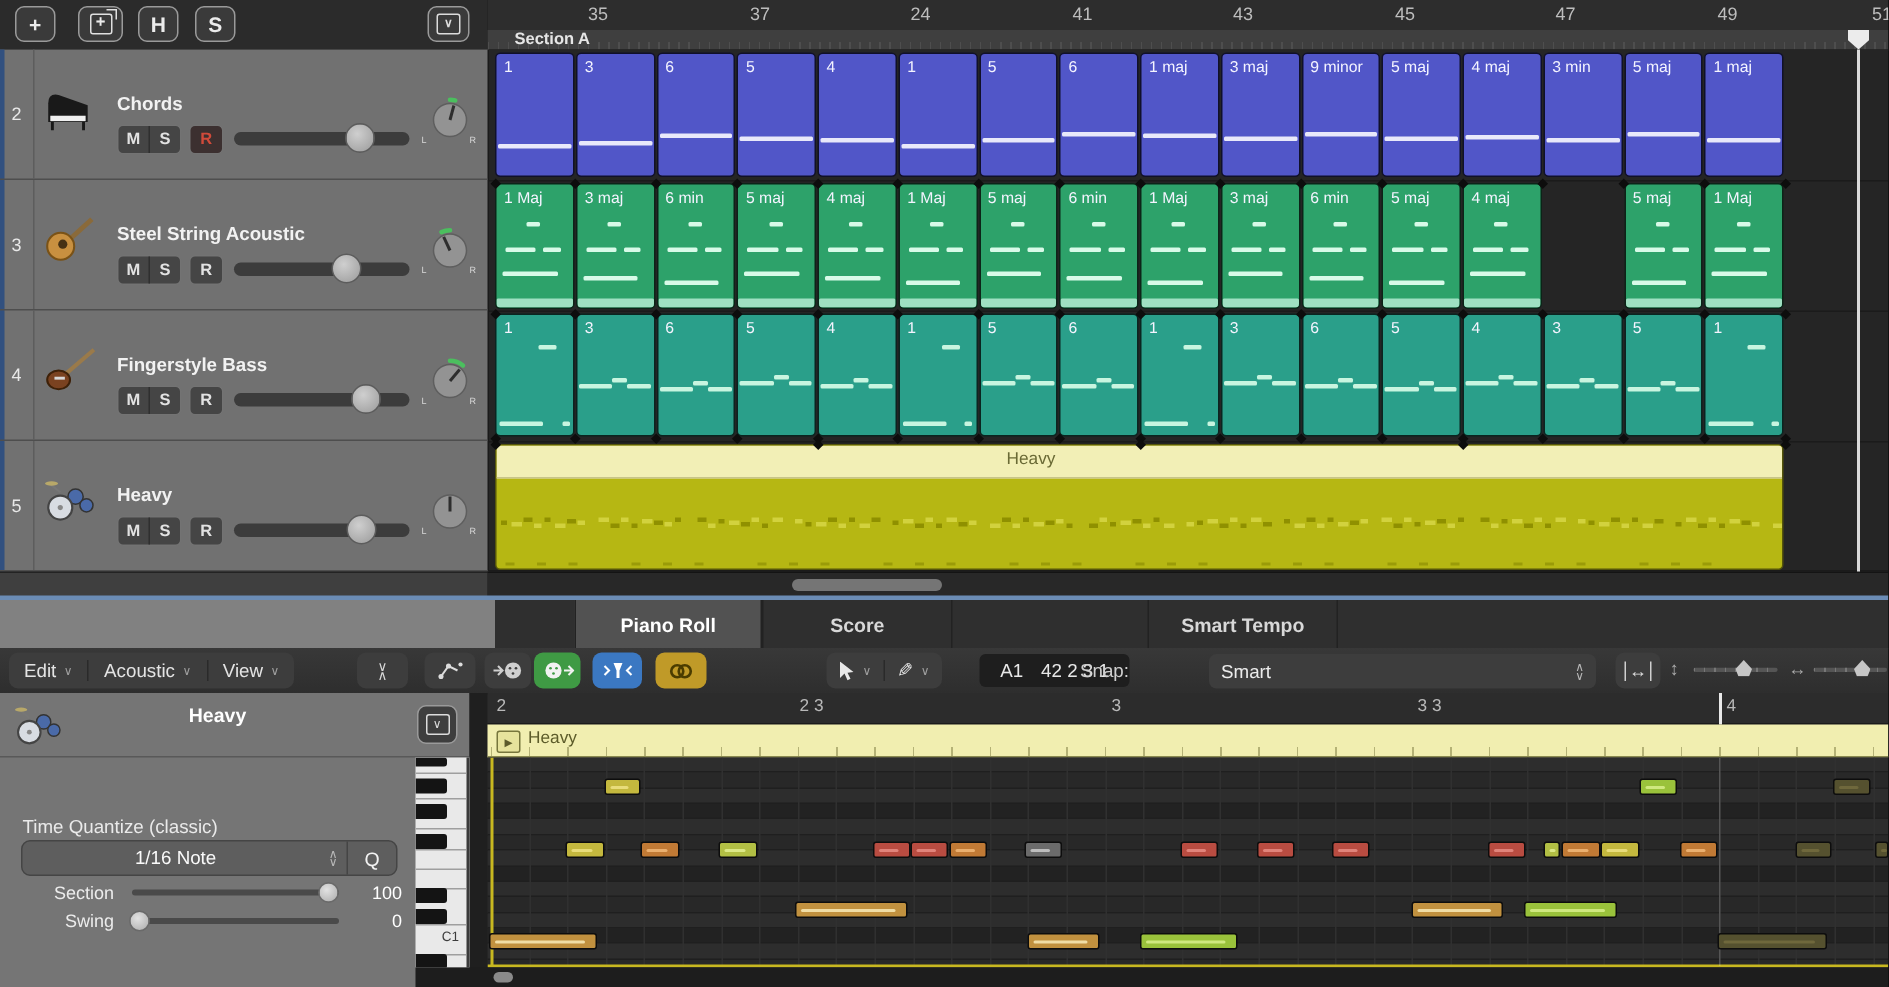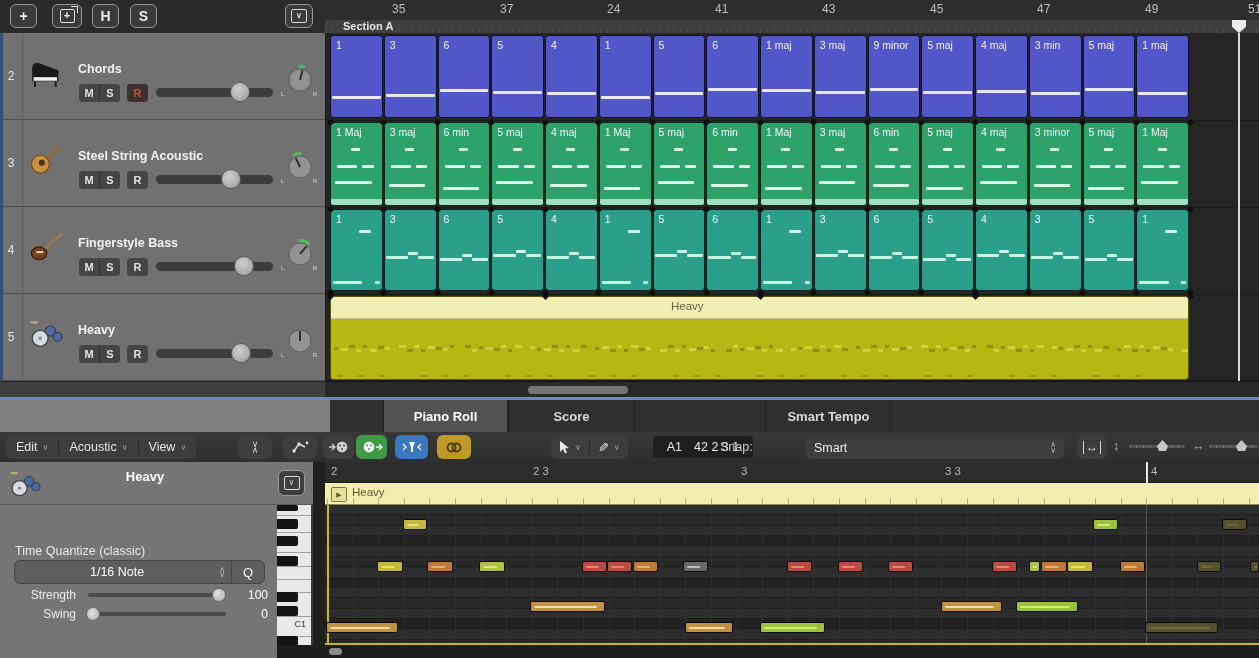--- a/index.html
+++ b/index.html
@@ -426,28 +426,20 @@
         <div class="rline" style="position: absolute; left: 62%; top: 42px; width: 22%; height: 2.5px; background: rgb(216, 250, 232);"></div>
         <div class="rline" style="position: absolute; left: 8%; top: 64px; width: 72%; height: 3px; background: rgb(216, 250, 232);"></div>
         <div class="rline" style="position: absolute; left: 0px; right: 0px; bottom: 0px; height: 6px; background: rgb(159, 224, 194);"></div>
       </div>
       <div class="region" style="position: absolute; left: 649px; top: 89px; width: 52.75px; height: 84px; background: rgb(45, 162, 106); border-color: rgb(12, 36, 24);">
         <div class="rlabel" style="position: absolute; left: 5px; top: 3px;">4 maj</div>
         <div class="rline" style="position: absolute; left: 40%; top: 25px; width: 9px; height: 2.5px; background: rgb(216, 250, 232);"></div>
         <div class="rline" style="position: absolute; left: 12%; top: 42px; width: 40%; height: 2.5px; background: rgb(216, 250, 232);"></div>
         <div class="rline" style="position: absolute; left: 62%; top: 42px; width: 22%; height: 2.5px; background: rgb(216, 250, 232);"></div>
         <div class="rline" style="position: absolute; left: 8%; top: 58px; width: 72%; height: 3px; background: rgb(216, 250, 232);"></div>
-        <div class="rline" style="position: absolute; left: 0px; right: 0px; bottom: 0px; height: 6px; background: rgb(159, 224, 194);"></div>
-      </div>
-      <div class="region" style="position: absolute; left: 702.75px; top: 89px; width: 52.75px; height: 84px; background: rgb(45, 162, 106); border-color: rgb(12, 36, 24);">
-        <div class="rlabel" style="position: absolute; left: 5px; top: 3px;">3 minor</div>
-        <div class="rline" style="position: absolute; left: 40%; top: 25px; width: 9px; height: 2.5px; background: rgb(216, 250, 232);"></div>
-        <div class="rline" style="position: absolute; left: 12%; top: 42px; width: 40%; height: 2.5px; background: rgb(216, 250, 232);"></div>
-        <div class="rline" style="position: absolute; left: 62%; top: 42px; width: 22%; height: 2.5px; background: rgb(216, 250, 232);"></div>
-        <div class="rline" style="position: absolute; left: 8%; top: 61px; width: 72%; height: 3px; background: rgb(216, 250, 232);"></div>
         <div class="rline" style="position: absolute; left: 0px; right: 0px; bottom: 0px; height: 6px; background: rgb(159, 224, 194);"></div>
       </div>
       <div class="region" style="position: absolute; left: 756.5px; top: 89px; width: 52.75px; height: 84px; background: rgb(45, 162, 106); border-color: rgb(12, 36, 24);">
         <div class="rlabel" style="position: absolute; left: 5px; top: 3px;">5 maj</div>
         <div class="rline" style="position: absolute; left: 40%; top: 25px; width: 9px; height: 2.5px; background: rgb(216, 250, 232);"></div>
         <div class="rline" style="position: absolute; left: 12%; top: 42px; width: 40%; height: 2.5px; background: rgb(216, 250, 232);"></div>
         <div class="rline" style="position: absolute; left: 62%; top: 42px; width: 22%; height: 2.5px; background: rgb(216, 250, 232);"></div>
         <div class="rline" style="position: absolute; left: 8%; top: 64px; width: 72%; height: 3px; background: rgb(216, 250, 232);"></div>
         <div class="rline" style="position: absolute; left: 0px; right: 0px; bottom: 0px; height: 6px; background: rgb(159, 224, 194);"></div>
       </div>
@@ -886,21 +878,21 @@
     <div id="tqBox">
       <span id="tqVal">
           <span>1/16 Note</span>
         </span>
       <span class="dblchev" style="align-self:center;margin-right:6px">
           <i style="font-style:normal">∧</i>
           <i style="font-style:normal">∨</i>
         </span>
       <span id="tqQ">Q</span>
     </div>
-    <div class="prow-lbl" style="left:14px;top:126px">Strength</div>
+    <div class="prow-lbl" style="left:14px;top:126px">Section</div>
     <div class="pslider" style="top:131px">
         <i class="pknob" style="left:124px"></i>
       </div>
     <div class="pval" style="top:126px">100</div>
     <div class="prow-lbl" style="left:14px;top:145px">Swing</div>
     <div class="pslider" style="top:150px">
         <i class="pknob" style="left:-2px"></i>
       </div>
     <div class="pval" style="top:145px">0</div>
   </div>

